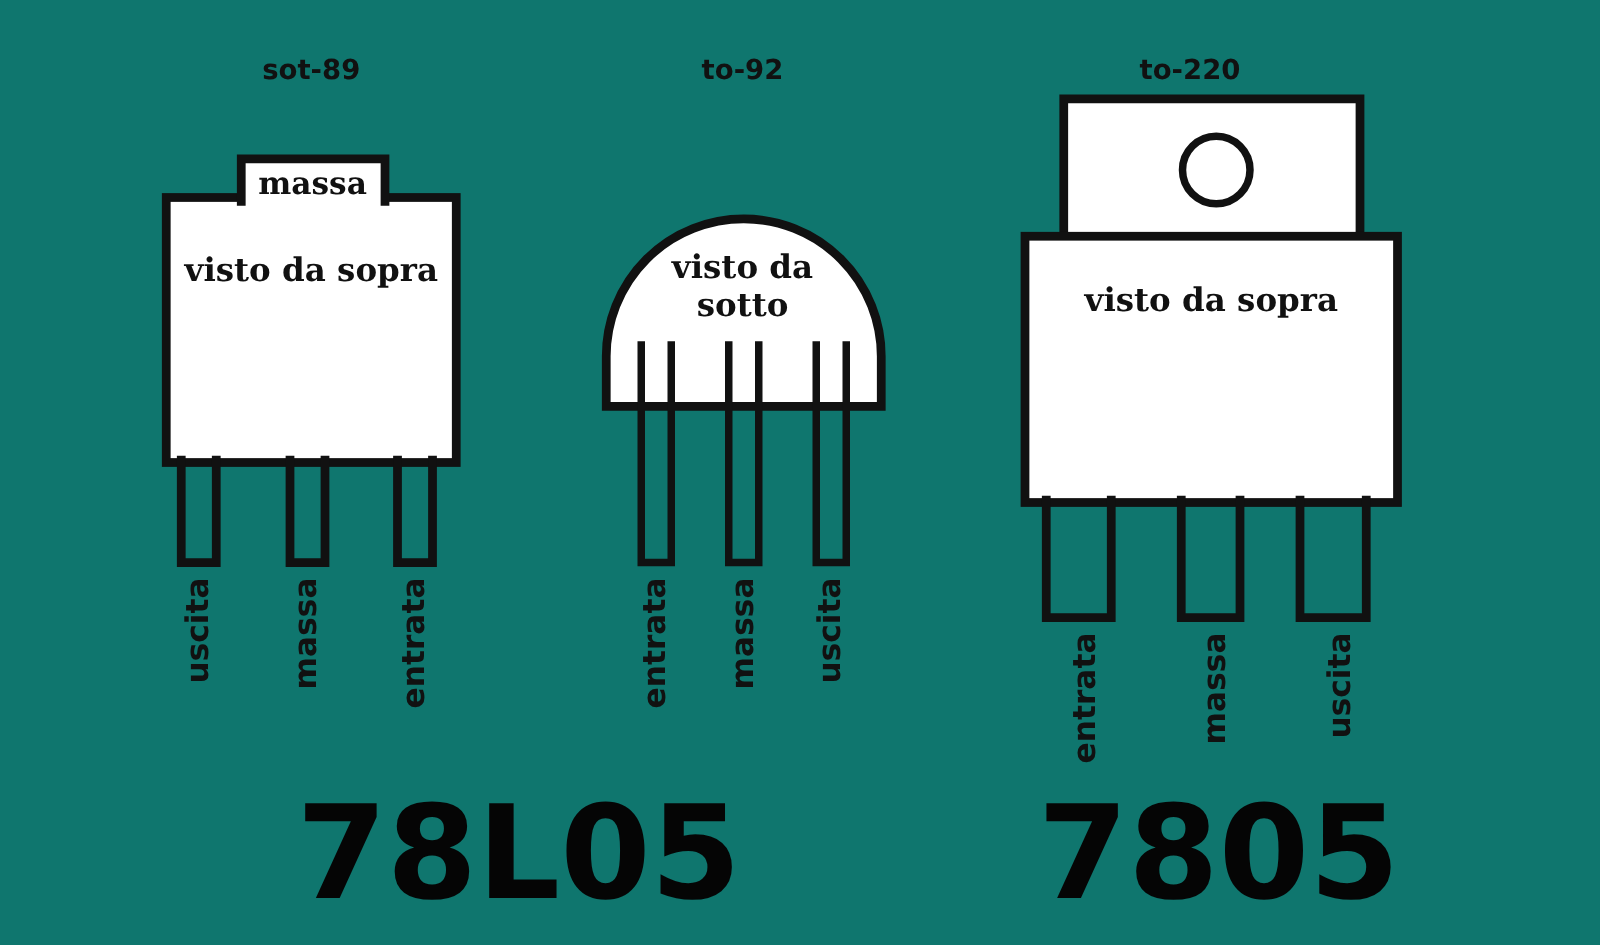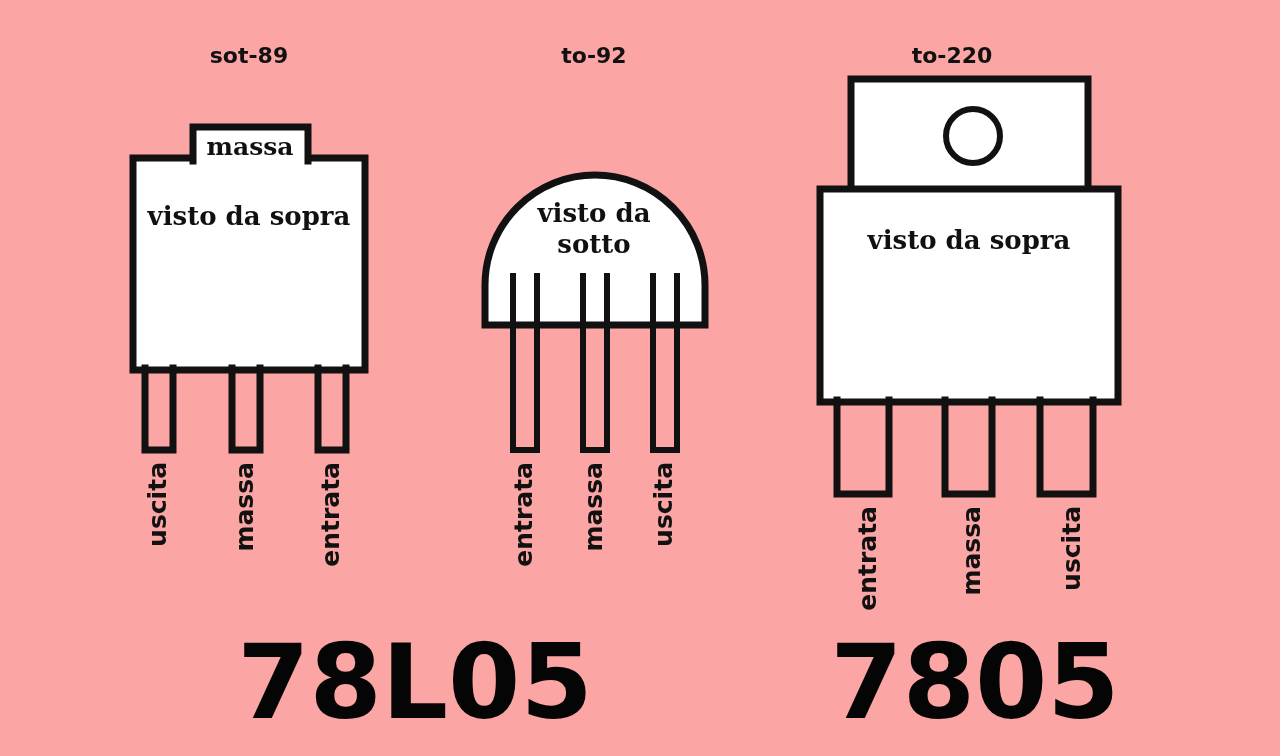--- a/index.html
+++ b/index.html
@@ -10,21 +10,21 @@
   body {
     width: 1280px;
     height: 756px;
     overflow: hidden;
     font-family: "DejaVu Sans", sans-serif;
   }
   #stage {
     position: relative;
     width: 1280px;
     height: 756px;
-    background: #fca5a5;
+    background: #0f766e;
   }
   svg.diagram {
     display: block;
     width: 1280px;
     height: 756px;
   }
   .pkg-title {
     font-family: "DejaVu Sans", sans-serif;
     font-weight: bold;
     font-size: 22px;

